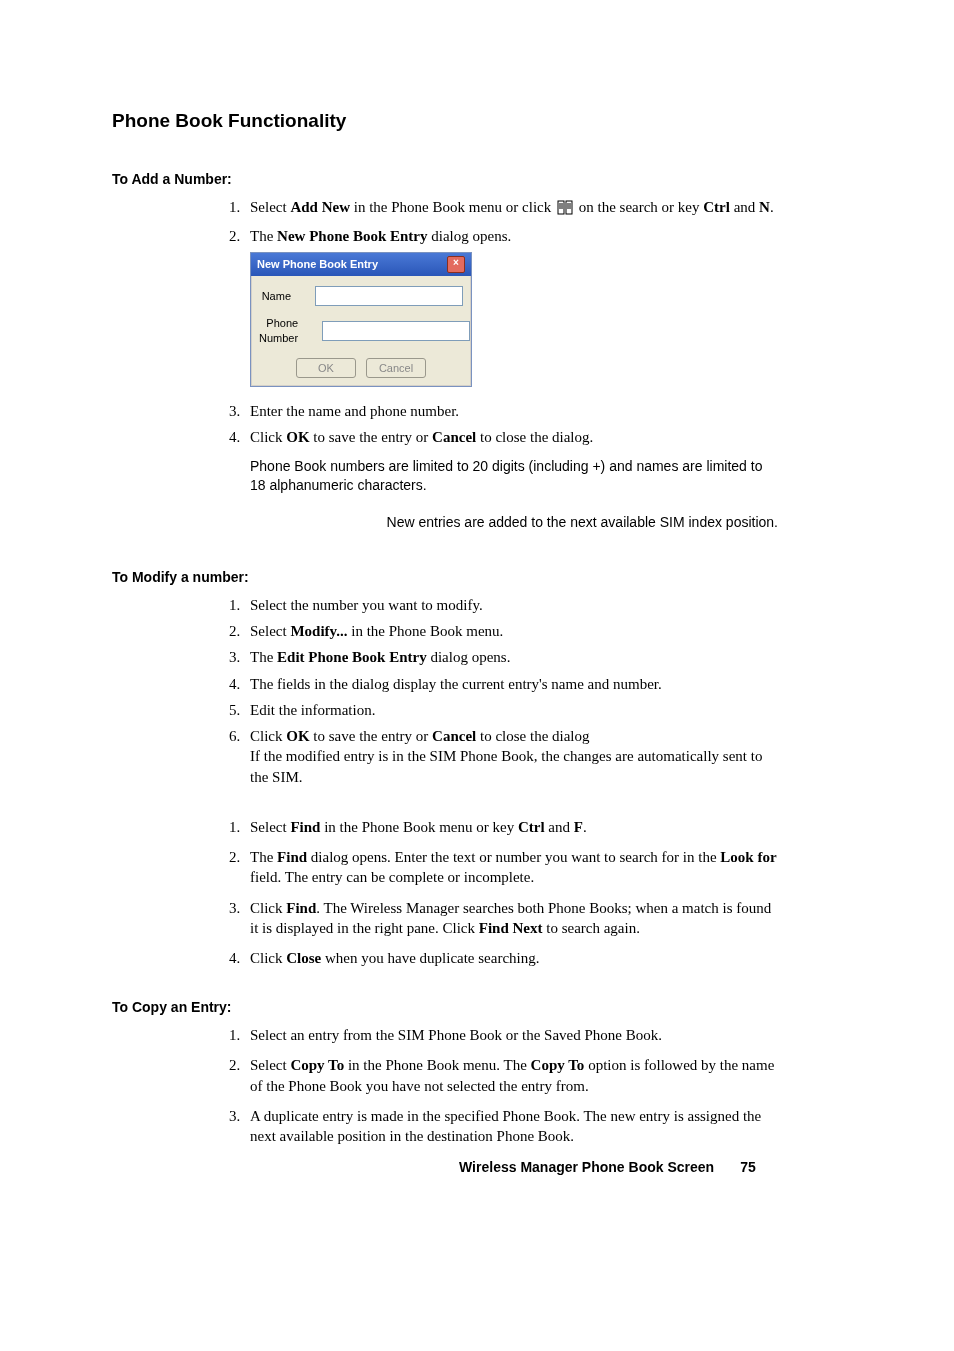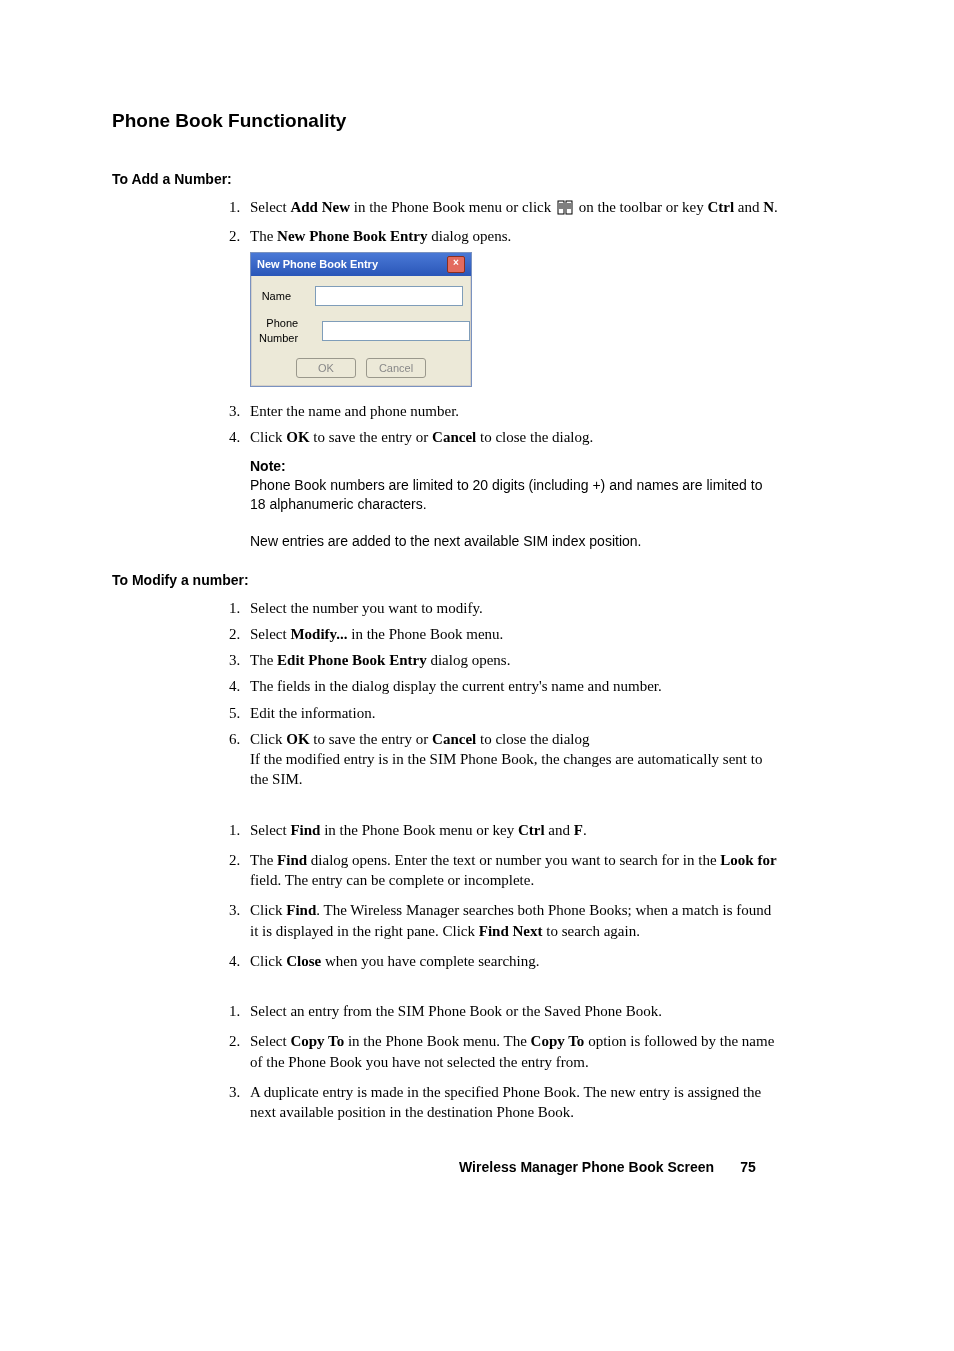--- a/index.html
+++ b/index.html
@@ -122,22 +122,23 @@
     max-width: 620px;
   }
   .note-block .note-label {
     font-weight: bold;
     display: block;
   }
   .note-followup {
     margin: 18px 0 0 138px;
     font-family: Arial, Helvetica, sans-serif;
     font-size: 14px;
-  }
-  .section { margin-top: 20px; }
+    text-align: right;
+  }
+  .section { margin-top: 36px; }
   .section.first { margin-top: 0; }
   .section.short-gap { margin-top: 30px; }
   .footer {
     position: absolute;
     bottom: 174px;
     right: 112px;
     left: 112px;
     text-align: right;
     font-family: Arial, Helvetica, sans-serif;
     font-weight: bold;
@@ -158,21 +159,21 @@
       <li>
         <span>Select </span><span class="bold">Add New</span><span> in the Phone Book menu or click </span><span class="icon-inline"><svg width="16" height="15" viewBox="0 0 16 15">
               <rect x="1" y="1" width="6" height="13" fill="#fff" stroke="#000" stroke-width="1"></rect>
               <rect x="9" y="1" width="6" height="13" fill="#fff" stroke="#000" stroke-width="1"></rect>
               <line x1="2" y1="4" x2="6" y2="4" stroke="#000"></line>
               <line x1="2" y1="6" x2="6" y2="6" stroke="#000"></line>
               <line x1="2" y1="8" x2="6" y2="8" stroke="#000"></line>
               <line x1="10" y1="4" x2="14" y2="4" stroke="#000"></line>
               <line x1="10" y1="6" x2="14" y2="6" stroke="#000"></line>
               <line x1="10" y1="8" x2="14" y2="8" stroke="#000"></line>
-            </svg></span><span> on the toolbar or key </span><span class="bold">Ctrl</span><span> and </span><span class="bold">N</span><span>.</span>
+            </svg></span><span> on the search or key </span><span class="bold">Ctrl</span><span> and </span><span class="bold">N</span><span>.</span>
       </li>
       <li>
         <span>The </span><span class="bold">New Phone Book Entry</span><span> dialog opens.</span>
         <div class="dialog-wrap">
           <div class="dlg">
             <div class="dlg-title">
               <span>New Phone Book Entry</span>
               <span class="dlg-close">×</span>
             </div>
             <div class="dlg-body">
@@ -191,21 +192,20 @@
             </div>
           </div>
         </div>
       </li>
       <li>Enter the name and phone number.</li>
       <li>
         <span>Click </span><span class="bold">OK</span><span> to save the entry or </span><span class="bold">Cancel</span><span> to close the dialog.</span>
       </li>
     </ol>
     <div class="note-block">
-      <span class="note-label">Note:</span>
       <span>Phone Book numbers are limited to 20 digits (including +) and names are limited to 18 alphanumeric characters.</span>
     </div>
     <div class="note-followup">New entries are added to the next available SIM index position.</div>
   </div>
 
   <div class="section">
     <h3 class="subhead">To Modify a number:</h3>
     <ol class="steps">
       <li>Select the number you want to modify.</li>
       <li>
@@ -228,26 +228,27 @@
       <li>
         <span>Select </span><span class="bold">Find</span><span> in the Phone Book menu or key </span><span class="bold">Ctrl</span><span> and </span><span class="bold">F</span><span>.</span>
       </li>
       <li>
         <span>The </span><span class="bold">Find</span><span> dialog opens. Enter the text or number you want to search for in the </span><span class="bold">Look for</span><span> field. The entry can be complete or incomplete.</span>
       </li>
       <li>
         <span>Click </span><span class="bold">Find</span><span>. The Wireless Manager searches both Phone Books; when a match is found it is displayed in the right pane. Click </span><span class="bold">Find Next</span><span> to search again.</span>
       </li>
       <li>
-        <span>Click </span><span class="bold">Close</span><span> when you have complete searching.</span>
+        <span>Click </span><span class="bold">Close</span><span> when you have duplicate searching.</span>
       </li>
     </ol>
   </div>
 
   <div class="section short-gap">
+    <h3 class="subhead">To Copy an Entry:</h3>
     <ol class="steps extra-gap">
       <li>Select an entry from the SIM Phone Book or the Saved Phone Book.</li>
       <li>
         <span>Select </span><span class="bold">Copy To</span><span> in the Phone Book menu. The </span><span class="bold">Copy To</span><span> option is followed by the name of the Phone Book you have not selected the entry from.</span>
       </li>
       <li>A duplicate entry is made in the specified Phone Book. The new entry is assigned the next available position in the destination Phone Book.</li>
     </ol>
   </div>
 
   <div class="footer">

